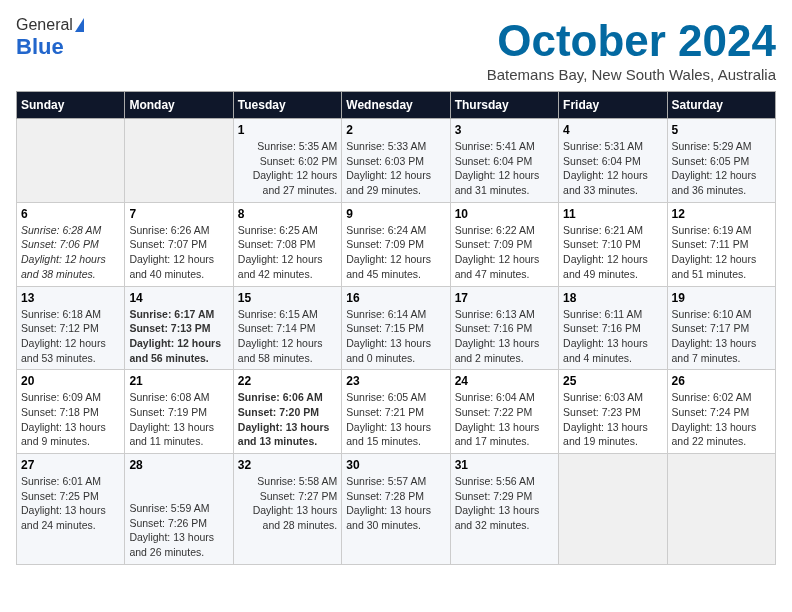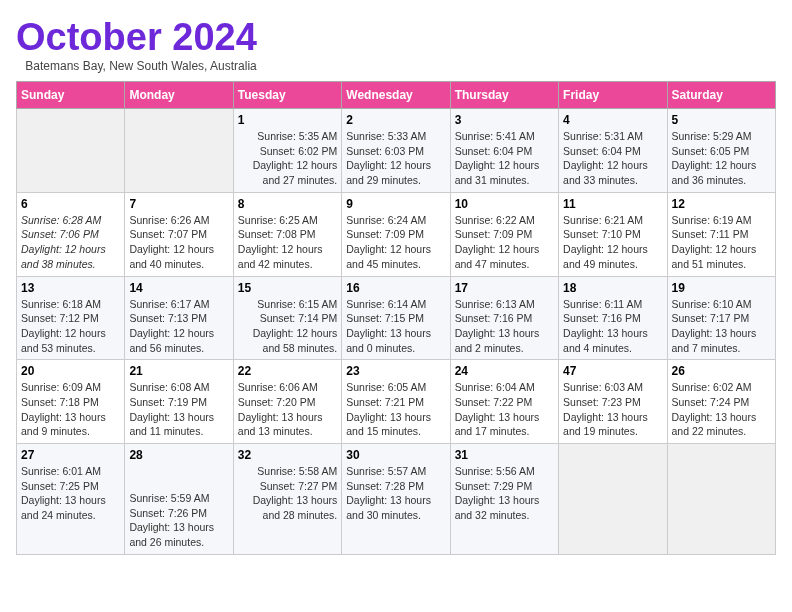--- a/index.html
+++ b/index.html
@@ -20,35 +20,35 @@
       display: flex;
       flex-direction: column;
       align-items: flex-start;
     }
     .logo-general { color: #333; }
     .logo-blue { color: #2266cc; }
     .title-block {
       text-align: right;
     }
     .calendar-title {
-      font-size: 38px;
+      font-size: 44px;
       font-weight: bold;
-      color: #6d28d9;
+      color: #0369a1;
     }
     .calendar-subtitle {
-      font-size: 12px;
+      font-size: 15px;
       color: #444;
     }
     table {
       width: 100%;
       border-collapse: collapse;
       font-size: 11px;
     }
     thead tr th {
-      background-color: #ec4899;
+      background-color: #0f172a;
       color: #fff;
       padding: 6px 4px;
       text-align: left;
       font-size: 12px;
       border: 1px solid #aaa;
     }
     tbody tr td {
       border: 1px solid #ccc;
       vertical-align: top;
       padding: 4px;
@@ -74,20 +74,27 @@
       line-height: 1.4;
     }
     .empty-cell {
       background: #f0f0f0 !important;
     }
   </style>
 </head>
 <body>
 
 <div class="header">
+  <div class="logo">
+    <div style="display:flex;align-items:center;">
+      <span class="logo-general">General</span>
+      <span style="display:inline-block;width:0;height:0;border-left:9px solid transparent;border-bottom:14px solid #2266cc;margin-left:2px;"></span>
+    </div>
+    <span class="logo-blue" style="font-size:22px;font-weight:bold;">Blue</span>
+  </div>
   <div class="title-block">
     <div class="calendar-title">October 2024</div>
     <div class="calendar-subtitle">Batemans Bay, New South Wales, Australia</div>
   </div>
 </div>
 
 <table>
   <thead>
     <tr>
     <th>Sunday</th>
@@ -193,28 +200,28 @@
       <tr>
         <td>
           <span class="day-num">13</span>
           <div class="day-detail" style="white-space: pre-line;">Sunrise: 6:18 AM
 Sunset: 7:12 PM
 Daylight: 12 hours
 and 53 minutes.</div>
         </td>
         <td>
           <span class="day-num">14</span>
-          <div class="day-detail" style="white-space: pre-line;">Sunrise: 6:17 AM
+          <div class="day-detail" style="white-space: pre-line; font-weight: bold;">Sunrise: 6:17 AM
 Sunset: 7:13 PM
 Daylight: 12 hours
 and 56 minutes.</div>
         </td>
         <td>
           <span class="day-num">15</span>
-          <div class="day-detail" style="white-space: pre-line; text-align: right;">Sunrise: 6:15 AM
+          <div class="day-detail" style="white-space: pre-line;">Sunrise: 6:15 AM
 Sunset: 7:14 PM
 Daylight: 12 hours
 and 58 minutes.</div>
         </td>
         <td>
           <span class="day-num">16</span>
           <div class="day-detail" style="white-space: pre-line;">Sunrise: 6:14 AM
 Sunset: 7:15 PM
 Daylight: 13 hours
 and 0 minutes.</div>
@@ -251,41 +258,41 @@
         </td>
         <td>
           <span class="day-num">21</span>
           <div class="day-detail" style="white-space: pre-line;">Sunrise: 6:08 AM
 Sunset: 7:19 PM
 Daylight: 13 hours
 and 11 minutes.</div>
         </td>
         <td>
           <span class="day-num">22</span>
-          <div class="day-detail" style="white-space: pre-line;">Sunrise: 6:06 AM
+          <div class="day-detail" style="white-space: pre-line; font-weight: bold;">Sunrise: 6:06 AM
 Sunset: 7:20 PM
 Daylight: 13 hours
 and 13 minutes.</div>
         </td>
         <td>
           <span class="day-num">23</span>
           <div class="day-detail" style="white-space: pre-line;">Sunrise: 6:05 AM
 Sunset: 7:21 PM
 Daylight: 13 hours
 and 15 minutes.</div>
         </td>
         <td>
           <span class="day-num">24</span>
           <div class="day-detail" style="white-space: pre-line;">Sunrise: 6:04 AM
 Sunset: 7:22 PM
 Daylight: 13 hours
 and 17 minutes.</div>
         </td>
         <td>
-          <span class="day-num">47</span>
+          <span class="day-num">25</span>
           <div class="day-detail" style="white-space: pre-line;">Sunrise: 6:03 AM
 Sunset: 7:23 PM
 Daylight: 13 hours
 and 19 minutes.</div>
         </td>
         <td>
           <span class="day-num">26</span>
           <div class="day-detail" style="white-space: pre-line;">Sunrise: 6:02 AM
 Sunset: 7:24 PM
 Daylight: 13 hours

